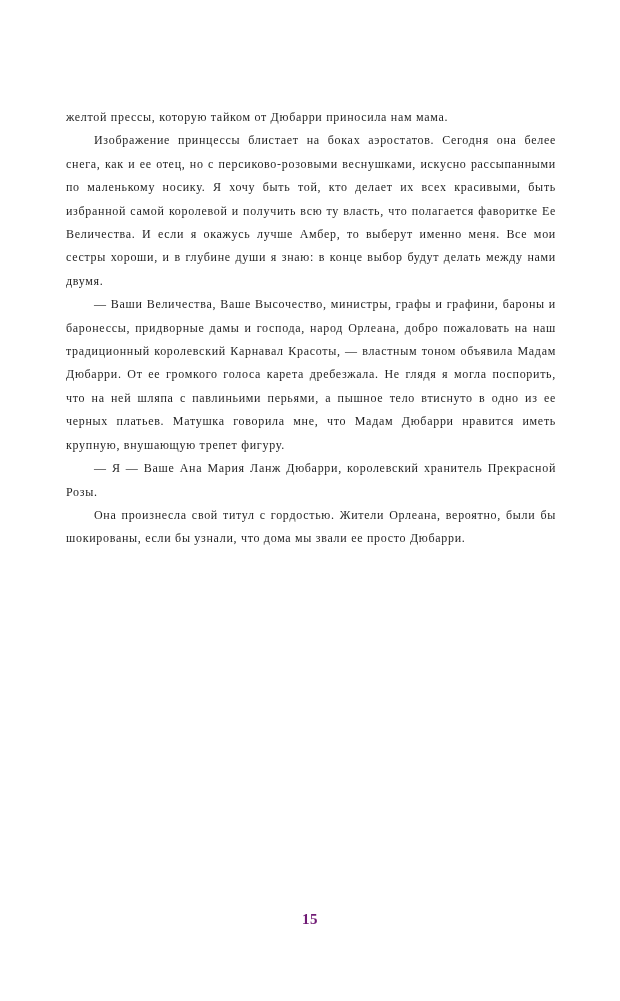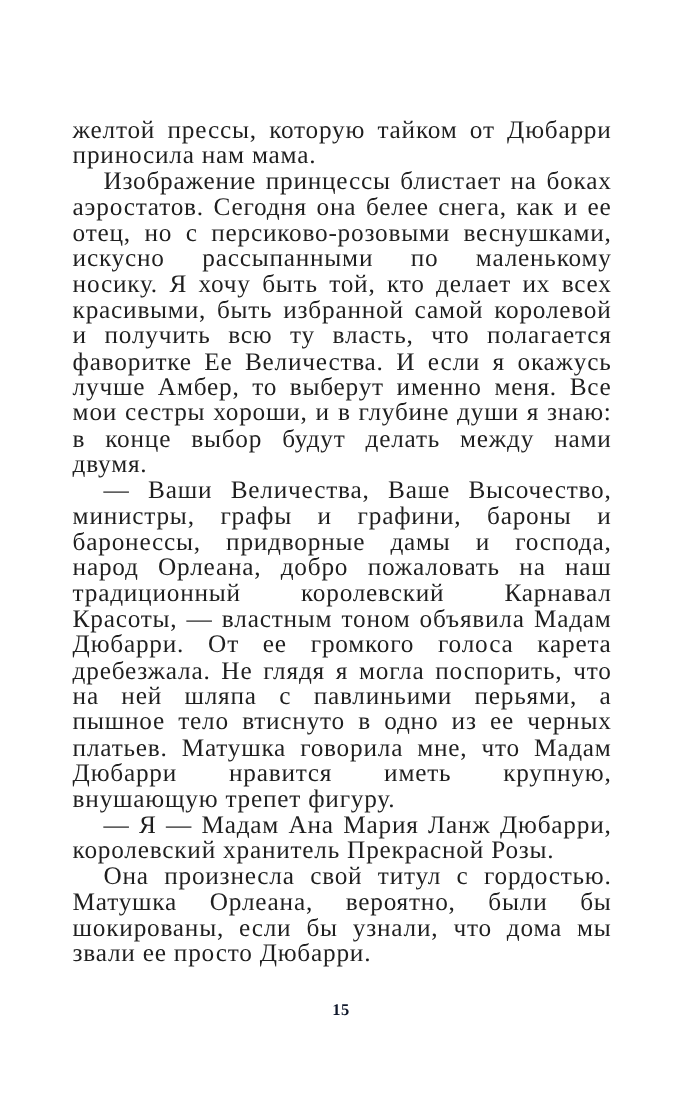--- a/index.html
+++ b/index.html
@@ -18,21 +18,21 @@
   .page {
     position: absolute;
     inset: 0;
     background: #ffffff;
   }
   .text-block {
     position: absolute;
     left: 66px;
     width: 490px;
     top: 106px;
-    font-size: 23px;
+    font-size: 12px;
     line-height: 23.4px;
     letter-spacing: 0.7px;
     text-align: justify;
     hyphens: auto;
     -webkit-hyphens: auto;
   }
   .text-block p {
     margin: 0;
     padding: 0;
     text-indent: 28px;
@@ -42,28 +42,28 @@
   }
   .page-number {
     position: absolute;
     left: 0;
     right: 0;
     top: 911px;
     text-align: center;
     font-size: 15px;
     font-weight: bold;
     letter-spacing: 0.5px;
-    color: #0f172a;
+    color: #701a75;
   }
 </style>
 </head>
 <body>
 
 <div class="page">
   <div class="text-block">
     <p class="no-indent">желтой прессы, которую тайком от Дюбарри приносила нам мама.</p>
     <p>Изображение принцессы блистает на боках аэростатов. Сегодня она белее снега, как и ее отец, но с персиково-розовыми веснушками, искусно рассыпанными по маленькому носику. Я хочу быть той, кто делает их всех красивыми, быть избранной самой королевой и получить всю ту власть, что полагается фаворитке Ее Величества. И если я окажусь лучше Амбер, то выберут именно меня. Все мои сестры хороши, и в глубине души я знаю: в конце выбор будут делать между нами двумя.</p>
     <p>— Ваши Величества, Ваше Высочество, министры, графы и графини, бароны и баронессы, придворные дамы и господа, народ Орлеана, добро пожаловать на наш традиционный королевский Карнавал Красоты, — властным тоном объявила Мадам Дюбарри. От ее громкого голоса карета дребезжала. Не глядя я могла поспорить, что на ней шляпа с павлиньими перьями, а пышное тело втиснуто в одно из ее черных платьев. Матушка говорила мне, что Мадам Дюбарри нравится иметь крупную, внушающую трепет фигуру.</p>
-    <p>— Я — Мадам Ана Мария Ланж Дюбарри, королевский хранитель Прекрасной Розы.</p>
-    <p>Она произнесла свой титул с гордостью. Матушка Орлеана, вероятно, были бы шокированы, если бы узнали, что дома мы звали ее просто Дюбарри.</p>
+    <p>— Я — Ваше Ана Мария Ланж Дюбарри, королевский хранитель Прекрасной Розы.</p>
+    <p>Она произнесла свой титул с гордостью. Жители Орлеана, вероятно, были бы шокированы, если бы узнали, что дома мы звали ее просто Дюбарри.</p>
   </div>
   <div class="page-number">15</div>
 </div>
 
 </body></html>

